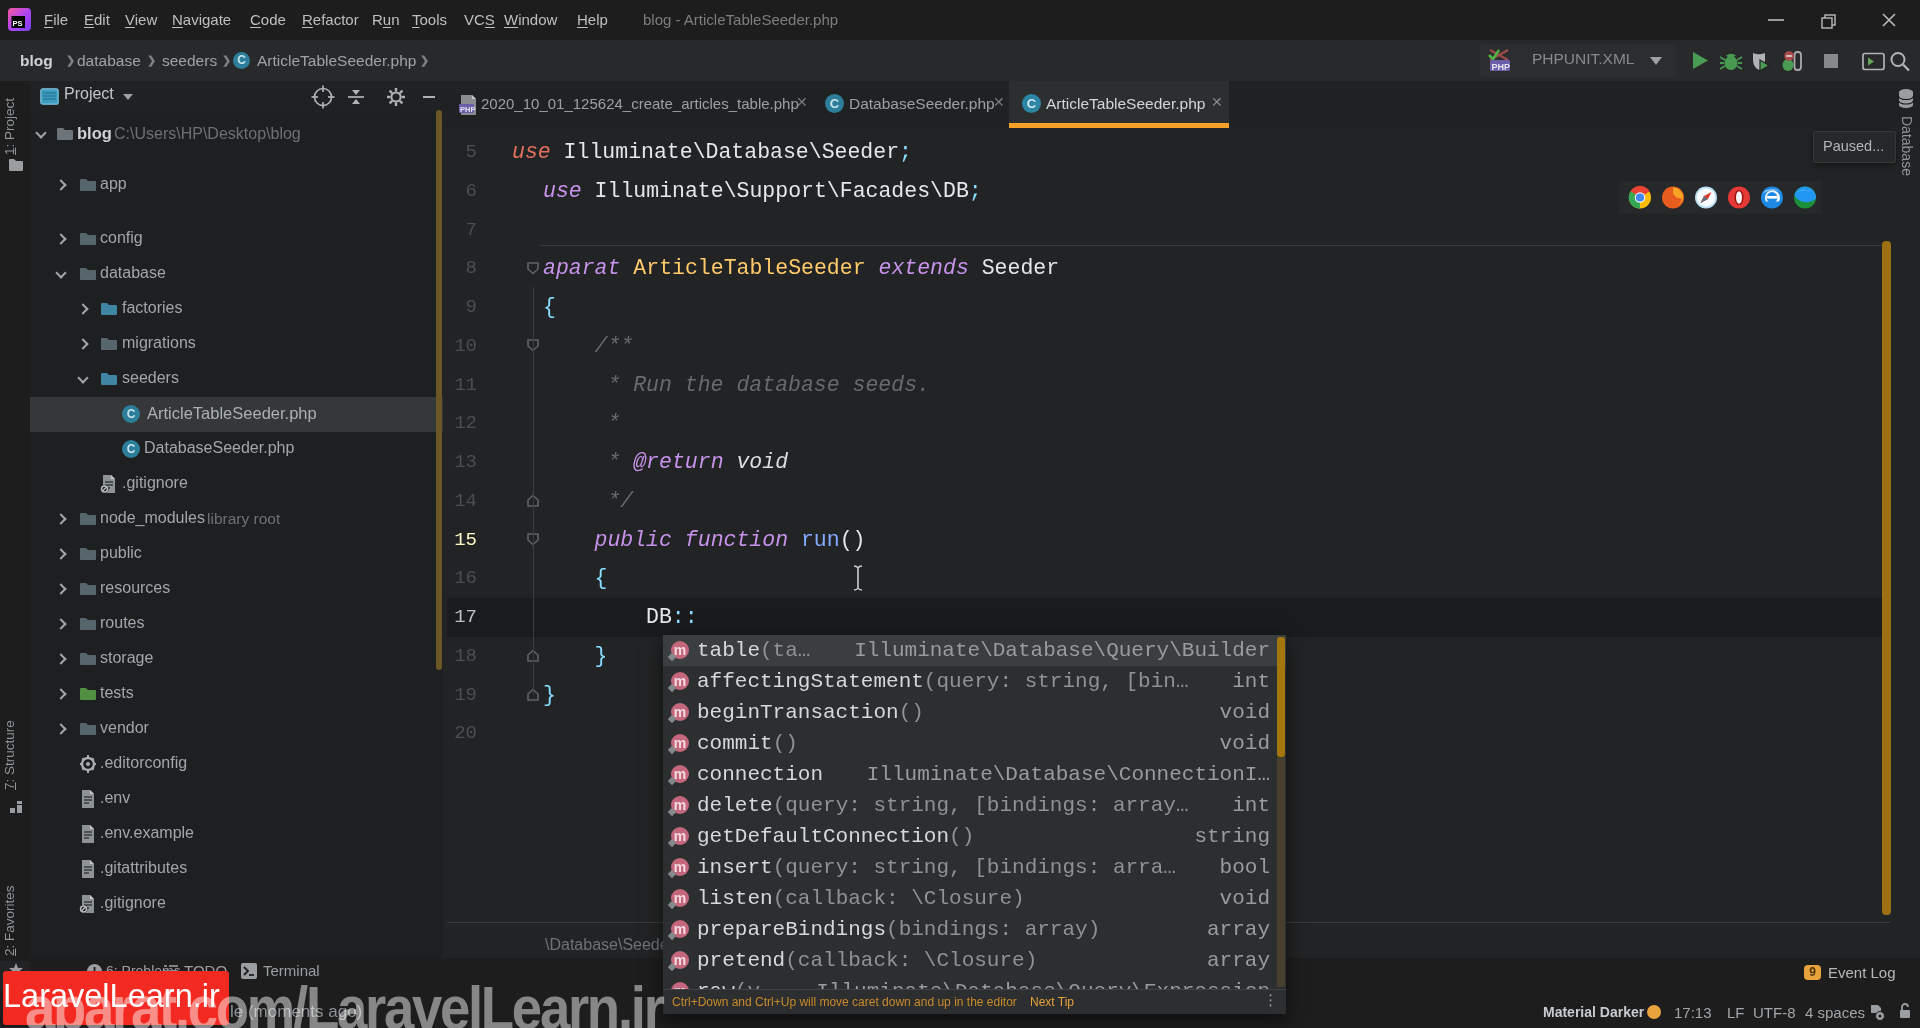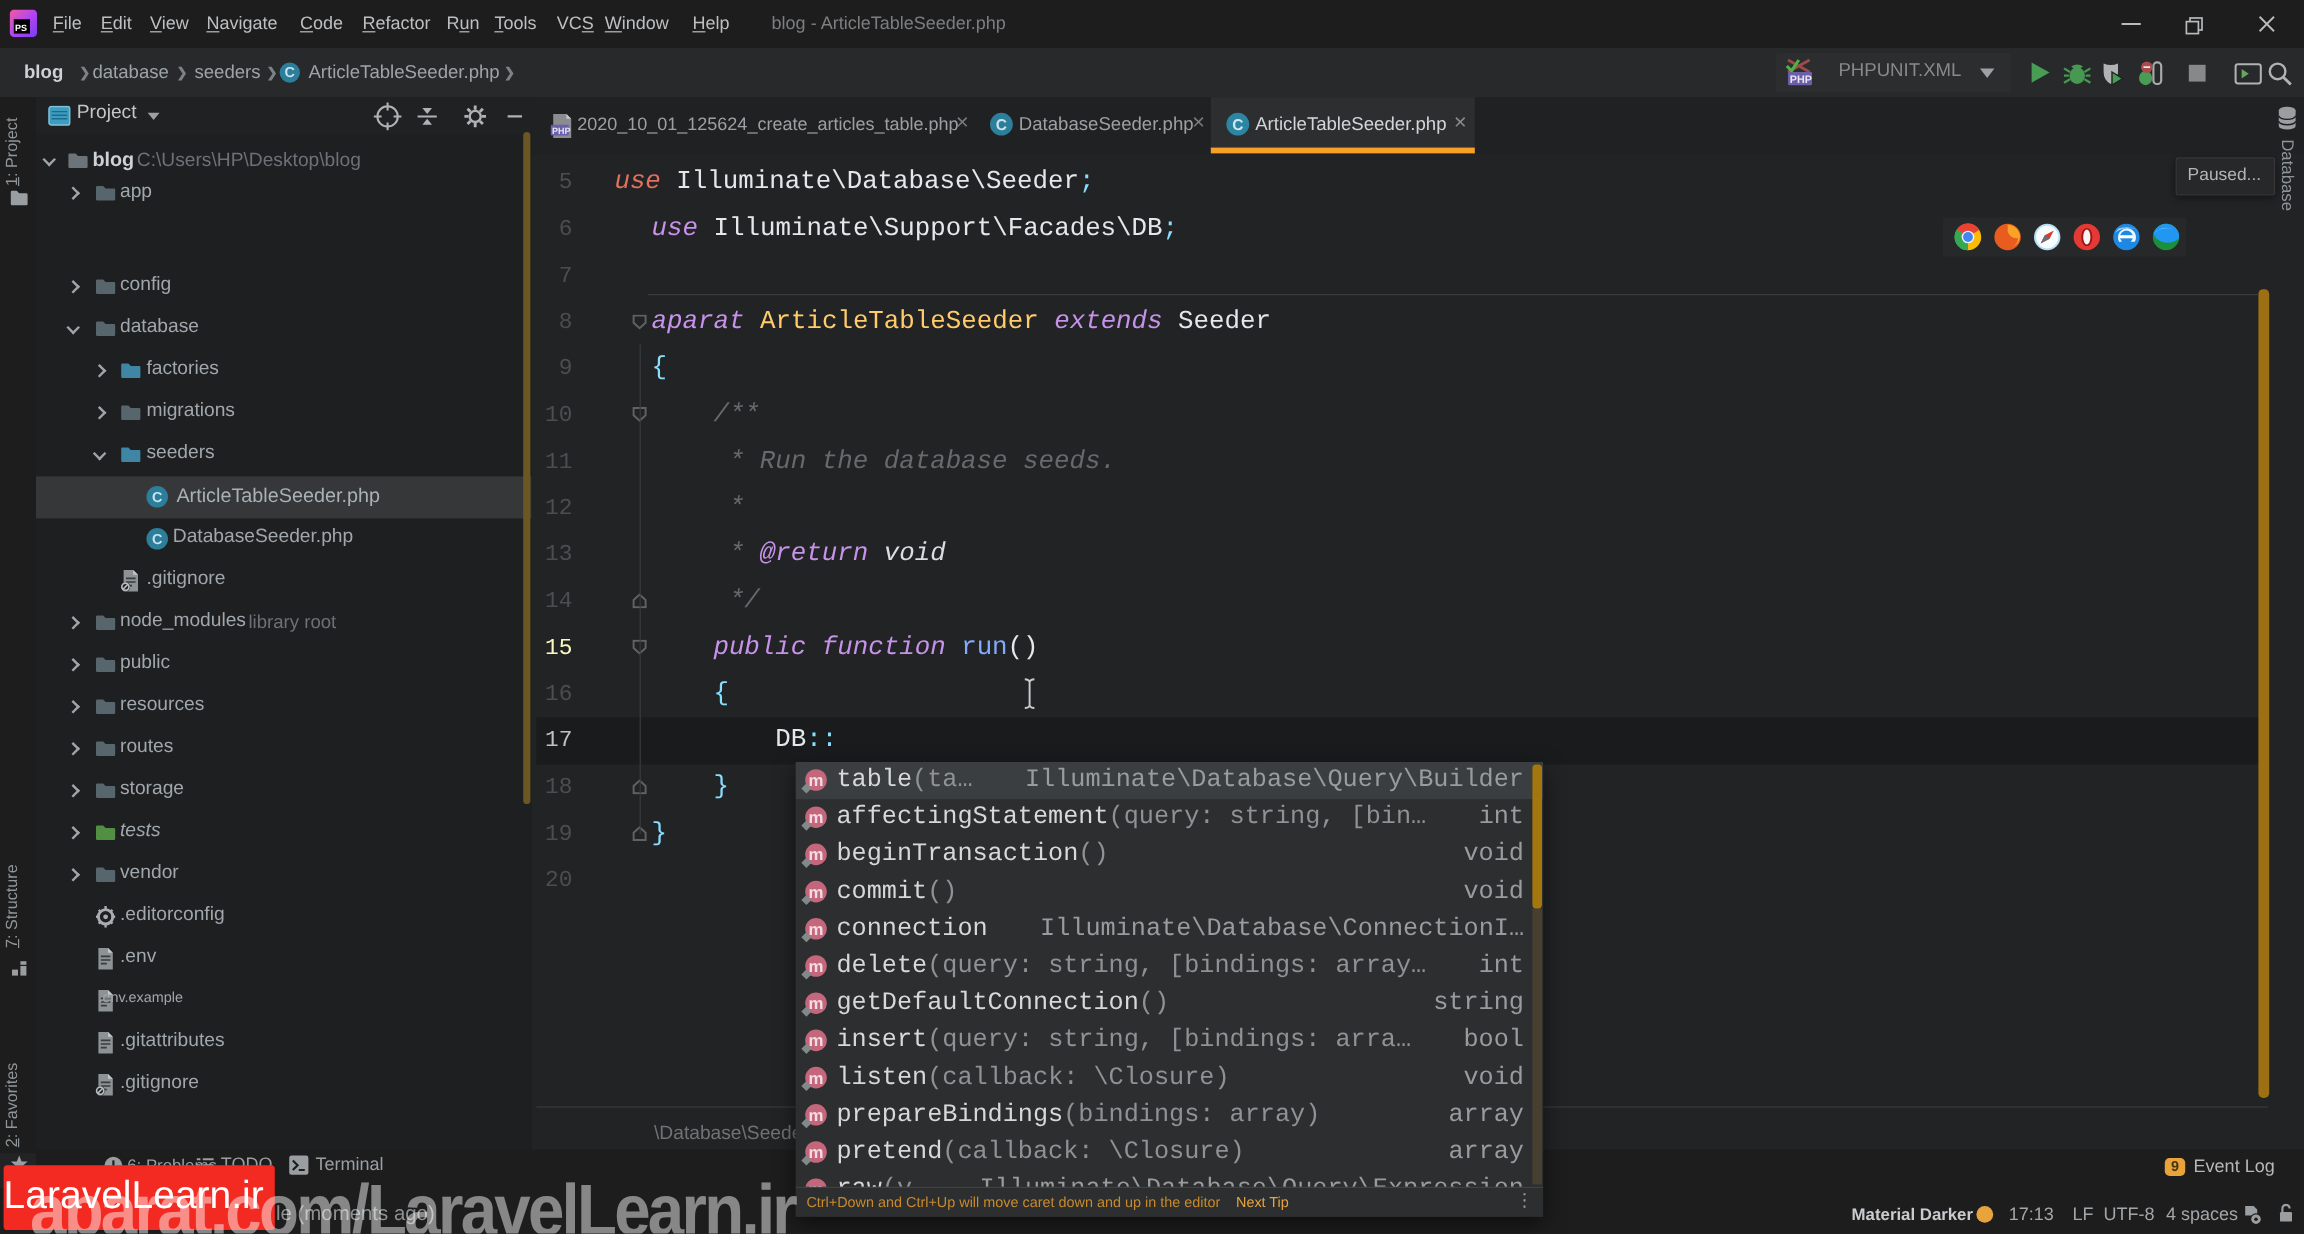--- a/index.html
+++ b/index.html
@@ -260,21 +260,21 @@
 </div>
 <div id="ppanel">
 <div class="abs" style="left:0;top:5px;width:413px;height:35px;">
       <span class="abs" style="left:7px;top:12px;width:8px;height:8px;border-right:2px solid #9fa6aa;border-bottom:2px solid #9fa6aa;transform:rotate(45deg)"></span>
       <svg class="abs" style="left:26px;top:10px" width="18" height="14" viewBox="0 0 18 14">
         <path d="M1 2 Q1 1 2 1 L7 1 L9 3 L16 3 Q17 3 17 4 L17 12 Q17 13 16 13 L2 13 Q1 13 1 12 Z" fill="#6d7479"></path>
       </svg>
       <span class="abs" style="left:47px;top:7px;font-size:16.5px;color:#ced2d4;font-weight:bold;white-space:nowrap">blog</span>
       <span class="abs" style="left:84px;top:8px;font-size:16px;color:#6b7176;white-space:nowrap">C:\Users\HP\Desktop\blog</span>
     </div>
-<div class="abs" style="left:0;top:32px;width:413px;height:35px;">
+<div class="abs" style="left:0;top:56px;width:413px;height:35px;">
       <span class="abs" style="left:27px;top:13px;width:8px;height:8px;border-right:2px solid #9fa6aa;border-bottom:2px solid #9fa6aa;transform:rotate(-45deg)"></span>
       <svg class="abs" style="left:49px;top:10px" width="18" height="14" viewBox="0 0 18 14">
         <path d="M1 2 Q1 1 2 1 L7 1 L9 3 L16 3 Q17 3 17 4 L17 12 Q17 13 16 13 L2 13 Q1 13 1 12 Z" fill="#57666d"></path>
       </svg>
       <span class="abs" style="left:70px;top:7px;font-size:16px;color:#a0a7ac;white-space:nowrap">app</span>
     </div>
 <div class="abs" style="left:0;top:110px;width:413px;height:35px;">
       <span class="abs" style="left:27px;top:13px;width:8px;height:8px;border-right:2px solid #9fa6aa;border-bottom:2px solid #9fa6aa;transform:rotate(-45deg)"></span>
       <svg class="abs" style="left:49px;top:10px" width="18" height="14" viewBox="0 0 18 14">
         <path d="M1 2 Q1 1 2 1 L7 1 L9 3 L16 3 Q17 3 17 4 L17 12 Q17 13 16 13 L2 13 Q1 13 1 12 Z" fill="#57666d"></path>
@@ -357,21 +357,21 @@
       </svg>
       <span class="abs" style="left:70px;top:7px;font-size:16px;color:#a0a7ac;white-space:nowrap">routes</span>
     </div>
 <div class="abs" style="left:0;top:530px;width:413px;height:35px;">
       <span class="abs" style="left:27px;top:13px;width:8px;height:8px;border-right:2px solid #9fa6aa;border-bottom:2px solid #9fa6aa;transform:rotate(-45deg)"></span>
       <svg class="abs" style="left:49px;top:10px" width="18" height="14" viewBox="0 0 18 14">
         <path d="M1 2 Q1 1 2 1 L7 1 L9 3 L16 3 Q17 3 17 4 L17 12 Q17 13 16 13 L2 13 Q1 13 1 12 Z" fill="#57666d"></path>
       </svg>
       <span class="abs" style="left:70px;top:7px;font-size:16px;color:#a0a7ac;white-space:nowrap">storage</span>
     </div>
-<div class="abs" style="left:0;top:565px;width:413px;height:35px;font-style:italic;">
+<div class="abs" style="left:0;top:565px;width:413px;height:35px;">
       <span class="abs" style="left:27px;top:13px;width:8px;height:8px;border-right:2px solid #9fa6aa;border-bottom:2px solid #9fa6aa;transform:rotate(-45deg)"></span>
       <svg class="abs" style="left:49px;top:10px" width="18" height="14" viewBox="0 0 18 14">
         <path d="M1 2 Q1 1 2 1 L7 1 L9 3 L16 3 Q17 3 17 4 L17 12 Q17 13 16 13 L2 13 Q1 13 1 12 Z" fill="#518f43"></path>
       </svg>
       <span class="abs" style="left:70px;top:7px;font-size:16px;color:#a0a7ac;white-space:nowrap">tests</span>
     </div>
 <div class="abs" style="left:0;top:600px;width:413px;height:35px;">
       <span class="abs" style="left:27px;top:13px;width:8px;height:8px;border-right:2px solid #9fa6aa;border-bottom:2px solid #9fa6aa;transform:rotate(-45deg)"></span>
       <svg class="abs" style="left:49px;top:10px" width="18" height="14" viewBox="0 0 18 14">
         <path d="M1 2 Q1 1 2 1 L7 1 L9 3 L16 3 Q17 3 17 4 L17 12 Q17 13 16 13 L2 13 Q1 13 1 12 Z" fill="#57666d"></path>
@@ -402,21 +402,21 @@
         <path d="M5 8 L13 8 M5 11 L13 11 M5 14 L10 14" stroke="#3a3d3f" stroke-width="1.3"></path>
       </svg>
       <span class="abs" style="left:70px;top:7px;font-size:16px;color:#a0a7ac;white-space:nowrap">.env</span>
     </div>
 <div class="abs" style="left:0;top:705px;width:413px;height:35px;">
       <svg class="abs" style="left:49px;top:7px" width="18" height="20" viewBox="0 0 18 20">
         <path d="M3 1 L11 1 L15 5 L15 19 L3 19 Z" fill="#8d9294"></path>
         <path d="M11 1 L11 5 L15 5 Z" fill="#c3c7c9"></path>
         <path d="M5 8 L13 8 M5 11 L13 11 M5 14 L10 14" stroke="#3a3d3f" stroke-width="1.3"></path>
       </svg>
-      <span class="abs" style="left:52px;top:7px;font-size:12px;color:#a0a7ac;white-space:nowrap">.env.example</span>
+      <span class="abs" style="left:70px;top:7px;font-size:16px;color:#a0a7ac;white-space:nowrap">.env.example</span>
     </div>
 <div class="abs" style="left:0;top:740px;width:413px;height:35px;">
       <svg class="abs" style="left:49px;top:7px" width="18" height="20" viewBox="0 0 18 20">
         <path d="M3 1 L11 1 L15 5 L15 19 L3 19 Z" fill="#8d9294"></path>
         <path d="M11 1 L11 5 L15 5 Z" fill="#c3c7c9"></path>
         <path d="M5 8 L13 8 M5 11 L13 11 M5 14 L10 14" stroke="#3a3d3f" stroke-width="1.3"></path>
       </svg>
       <span class="abs" style="left:70px;top:7px;font-size:16px;color:#a0a7ac;white-space:nowrap">.gitattributes</span>
     </div>
 <div class="abs" style="left:0;top:775px;width:413px;height:35px;">

